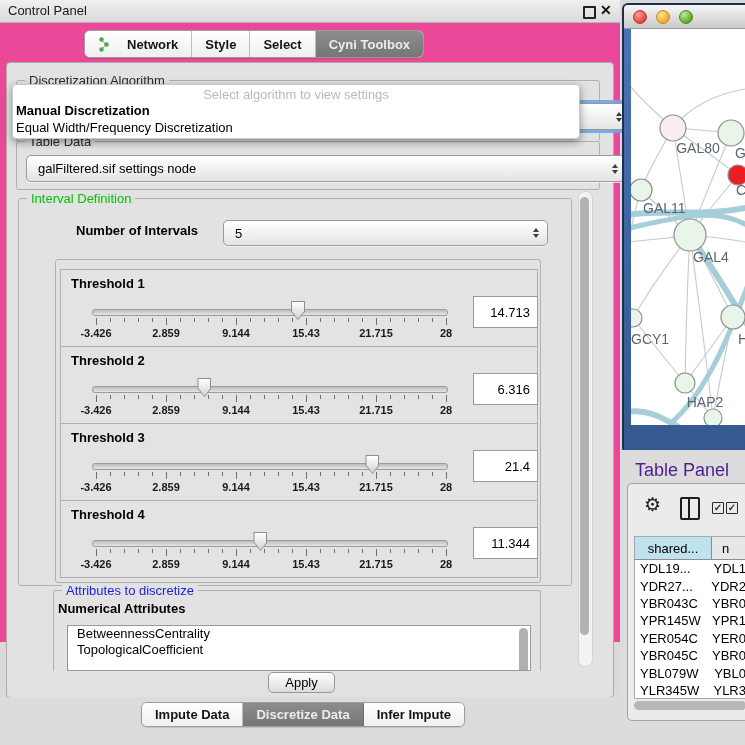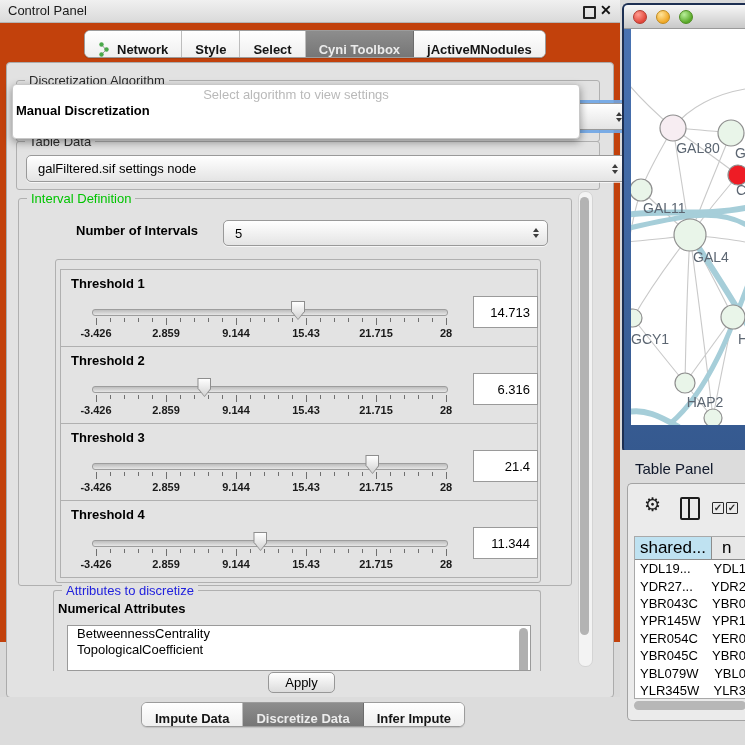--- a/index.html
+++ b/index.html
@@ -2,30 +2,30 @@
 <html><head>
 <meta charset="utf-8">
 <style>
   html,body{margin:0;padding:0;}
   body{
     position:relative;width:745px;height:745px;overflow:hidden;
     background:#d9d9d9;font-family:"Liberation Sans",sans-serif;
     -webkit-font-smoothing:antialiased;
   }
   
-  .control-panel{position:absolute;left:0;top:0;width:620px;height:642px;background:#c2410c;}
+  .control-panel{position:absolute;left:0;top:0;width:620px;height:642px;background:#ec4899;}
   .cp-titlebar{position:absolute;left:0;top:0;width:620px;height:22px;
     background:linear-gradient(#f0f0f0,#dadada);border-bottom:1px solid #b5b5b5;}
   .cp-title{position:absolute;left:8px;top:3px;font-size:13px;color:#1a1a1a;}
   .float-icon{position:absolute;left:583px;top:6px;width:9px;height:9px;border:2px solid #222;border-radius:1px;}
   .close-icon{position:absolute;left:600px;top:2px;font-size:14px;font-weight:bold;color:#111;}
   
   .seg-ctrl{position:absolute;display:flex;height:26px;border:1px solid #9c9c9c;border-radius:6px;
     overflow:hidden;background:#fff;box-shadow:0 1px 1px rgba(0,0,0,.12);}
-  .seg{display:flex;align-items:flex-end;gap:7px;padding:0 13px;font-size:13px;font-weight:bold;color:#141414;
+  .seg{display:flex;align-items:center;gap:17px;padding:0 13px;font-size:13px;font-weight:bold;color:#141414;
     background:linear-gradient(#ffffff,#efefef);border-right:1px solid #bdbdbd;white-space:nowrap;}
   .seg:last-child{border-right:none;}
   .seg.sel{background:linear-gradient(#8d8d8d,#767676);color:#ececec;border-right-color:#6c6c6c;}
   #top-tabs{left:84px;top:30px;}
   #bottom-tabs{left:141px;top:702px;height:23px;}
   .net-tab-icon{display:inline-block;width:12px;height:15px;}
   
   .outer-panel{position:absolute;left:6px;top:62px;width:606px;height:634px;border:1px solid #ababab;
     border-radius:4px;background:#e2e2e2;}
   
@@ -82,31 +82,31 @@
   .net-titlebar{position:absolute;left:0;top:0;right:0;height:23px;border-radius:4px 0 0 0;
     background:linear-gradient(#f7f7f7,#c9c9c9);border-bottom:1px solid #9a9a9a;}
   .light{position:absolute;top:5px;width:12px;height:12px;border-radius:50%;}
   .light.red{left:9px;background:radial-gradient(circle at 35% 30%,#ff9d92,#e2463a 70%);border:1px solid #b13a30;}
   .light.yellow{left:32px;background:radial-gradient(circle at 35% 30%,#ffe49a,#f0a826 70%);border:1px solid #c08a1e;}
   .light.green{left:55px;background:radial-gradient(circle at 35% 30%,#b9ef9a,#59a928 70%);border:1px solid #4d8c22;}
   .net-canvas{position:absolute;left:7px;top:24px;right:0;bottom:27px;background:#fff;overflow:hidden;}
   .net-canvas svg{position:absolute;left:0;top:0;}
   
   .tp-strip{position:absolute;left:620px;top:450px;width:125px;height:295px;background:#dcdcdc;}
-  .tp-title{position:absolute;left:635px;top:460px;font-size:15px;color:#0f172a;}
+  .tp-title{position:absolute;left:635px;top:460px;font-size:18px;color:#4c1d95;}
   .table-window{position:absolute;left:627px;top:483px;width:118px;height:236px;background:#ebebeb;
     border:1px solid #a3a3a3;border-right:none;border-radius:5px 0 0 5px;overflow:hidden;}
   .tp-toolbar{position:absolute;left:0;top:0;right:0;height:48px;}
   .gear-icon{position:absolute;left:16px;top:9px;font-size:19px;color:#1d1d1d;}
   .cols-icon{position:absolute;left:52px;top:13px;width:16px;height:19px;border:2px solid #1d1d1d;border-radius:2px;}
   .cols-icon::after{content:"";position:absolute;left:6px;top:0;bottom:0;width:2px;background:#1d1d1d;}
   .cb-icon{position:absolute;top:18px;width:10px;height:10px;border:1.5px solid #2a2a2a;border-radius:1px;
     font-size:10px;line-height:9px;text-align:center;color:#2a2a2a;font-weight:bold;}
   .tp-table{position:absolute;left:6px;top:52px;right:0;bottom:21px;background:#fff;border:1px solid #a9a9a9;border-right:none;overflow:hidden;}
-  .tp-header{display:flex;height:22px;border-bottom:1px solid #8d8d8d;font-size:17px;color:#000;}
+  .tp-header{display:flex;height:22px;border-bottom:1px solid #8d8d8d;font-size:13px;color:#000;}
   .tp-hcell1{width:76px;background:#bfe2f1;border-right:1px solid #8d8d8d;display:flex;align-items:center;justify-content:center;}
   .tp-hcell2{flex:1;background:#e7e7e7;display:flex;align-items:center;padding-left:10px;}
   .tp-row{display:flex;height:17.4px;font-size:13px;color:#000;}
   .tp-c1{width:76px;padding-left:5px;display:flex;align-items:center;}
   .tp-c2{flex:1;padding-left:9px;display:flex;align-items:center;}
   .hscroll{position:absolute;left:6px;bottom:10px;width:112px;height:9px;background:#b7b7b7;border-radius:5px;}
 </style>
 </head>
 <body>
 
@@ -130,40 +130,38 @@
       </div>
       <div class="seg">
         <span>Style</span>
       </div>
       <div class="seg">
         <span>Select</span>
       </div>
       <div class="seg sel">
         <span>Cyni Toolbox</span>
       </div>
-      <div class="seg">
-        <span>jActiveMNodules</span>
-      </div>
     </div>
 
   <div class="outer-panel"></div>
 
   <div class="group" style="left:16px;top:80px;width:582px;height:60px;">
     <span class="gtitle dark">Discretization Algorithm</span>
   </div>
   <div class="combo focus-ring" style="left:26px;top:103px;width:566px;height:25px;">
     <span class="stepper">
         <span class="tri-up"></span>
         <span class="tri-down"></span>
       </span>
   </div>
 
   <div class="algo-popup">
     <div class="algo-hint">Select algorithm to view settings</div>
     <div class="algo-item1">Manual Discretization</div>
+    <div class="algo-item2">Equal Width/Frequency Discretization</div>
   </div>
 
   <div class="group" style="left:16px;top:141px;width:582px;height:47px;">
     <span class="gtitle dark">Table Data</span>
   </div>
   <div class="combo" style="left:26px;top:155px;width:562px;height:25px;">
     <span>galFiltered.sif settings node</span>
     <span class="stepper">
         <span class="tri-up"></span>
         <span class="tri-down"></span>

